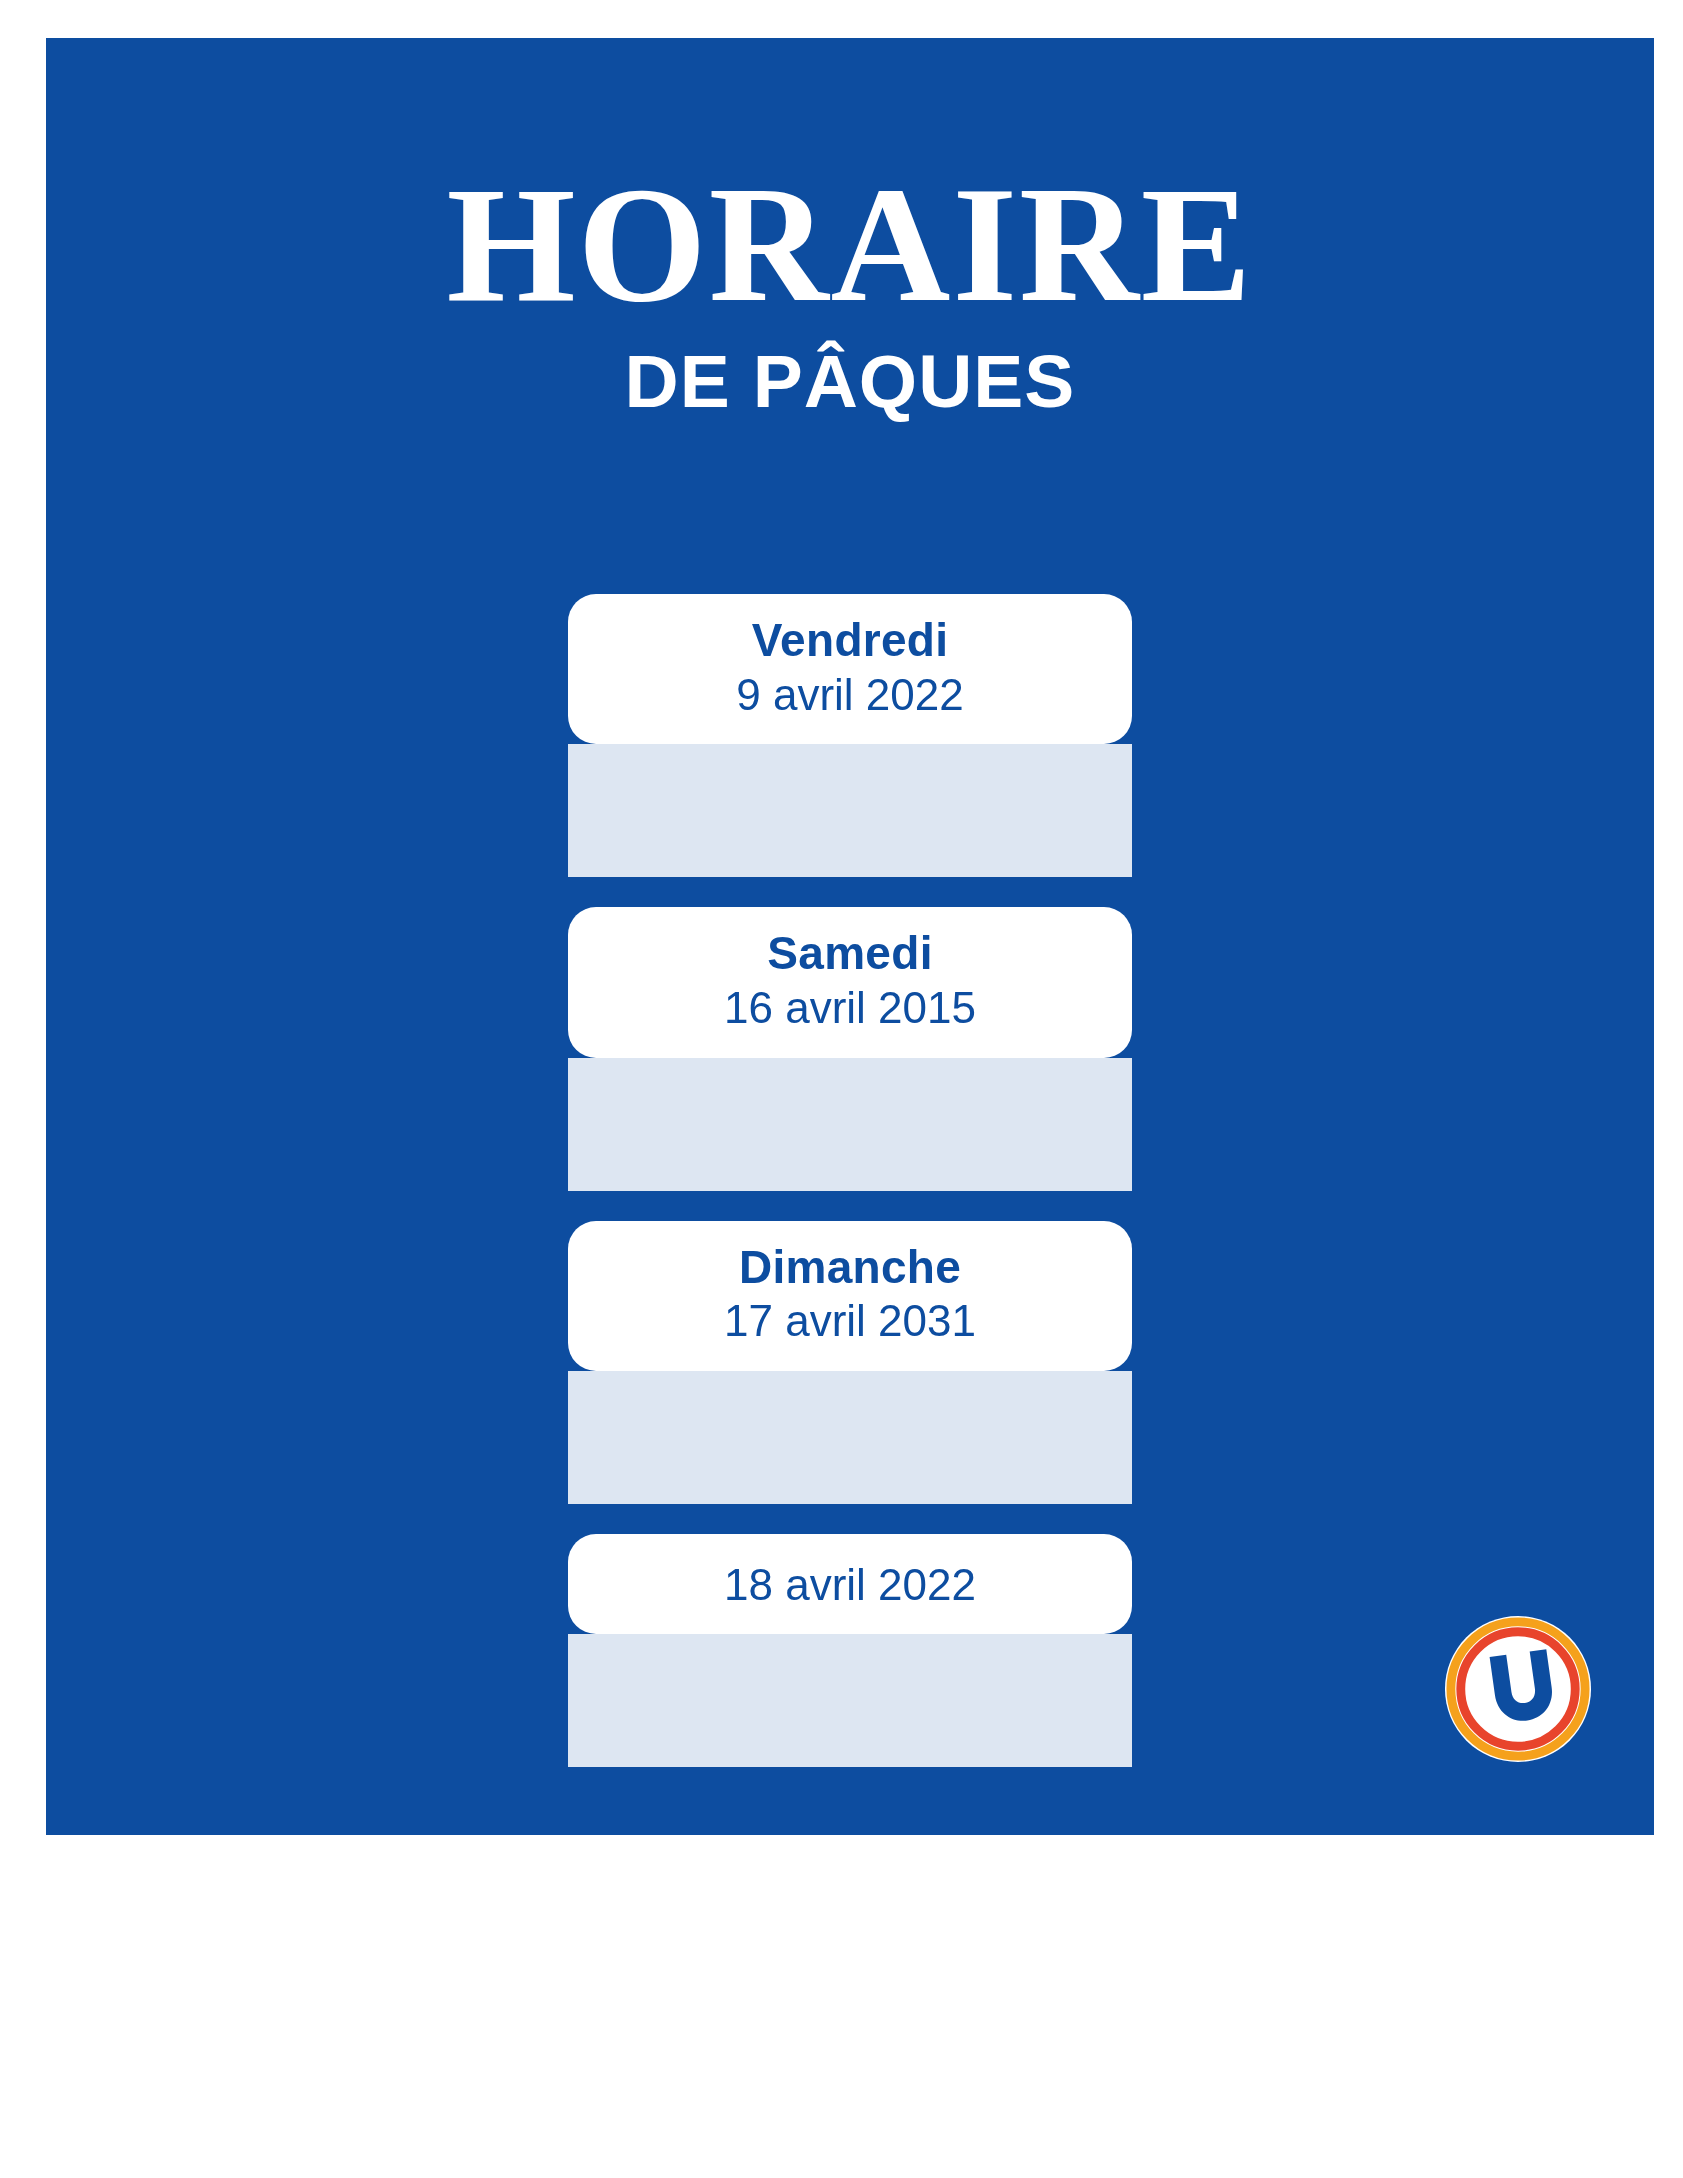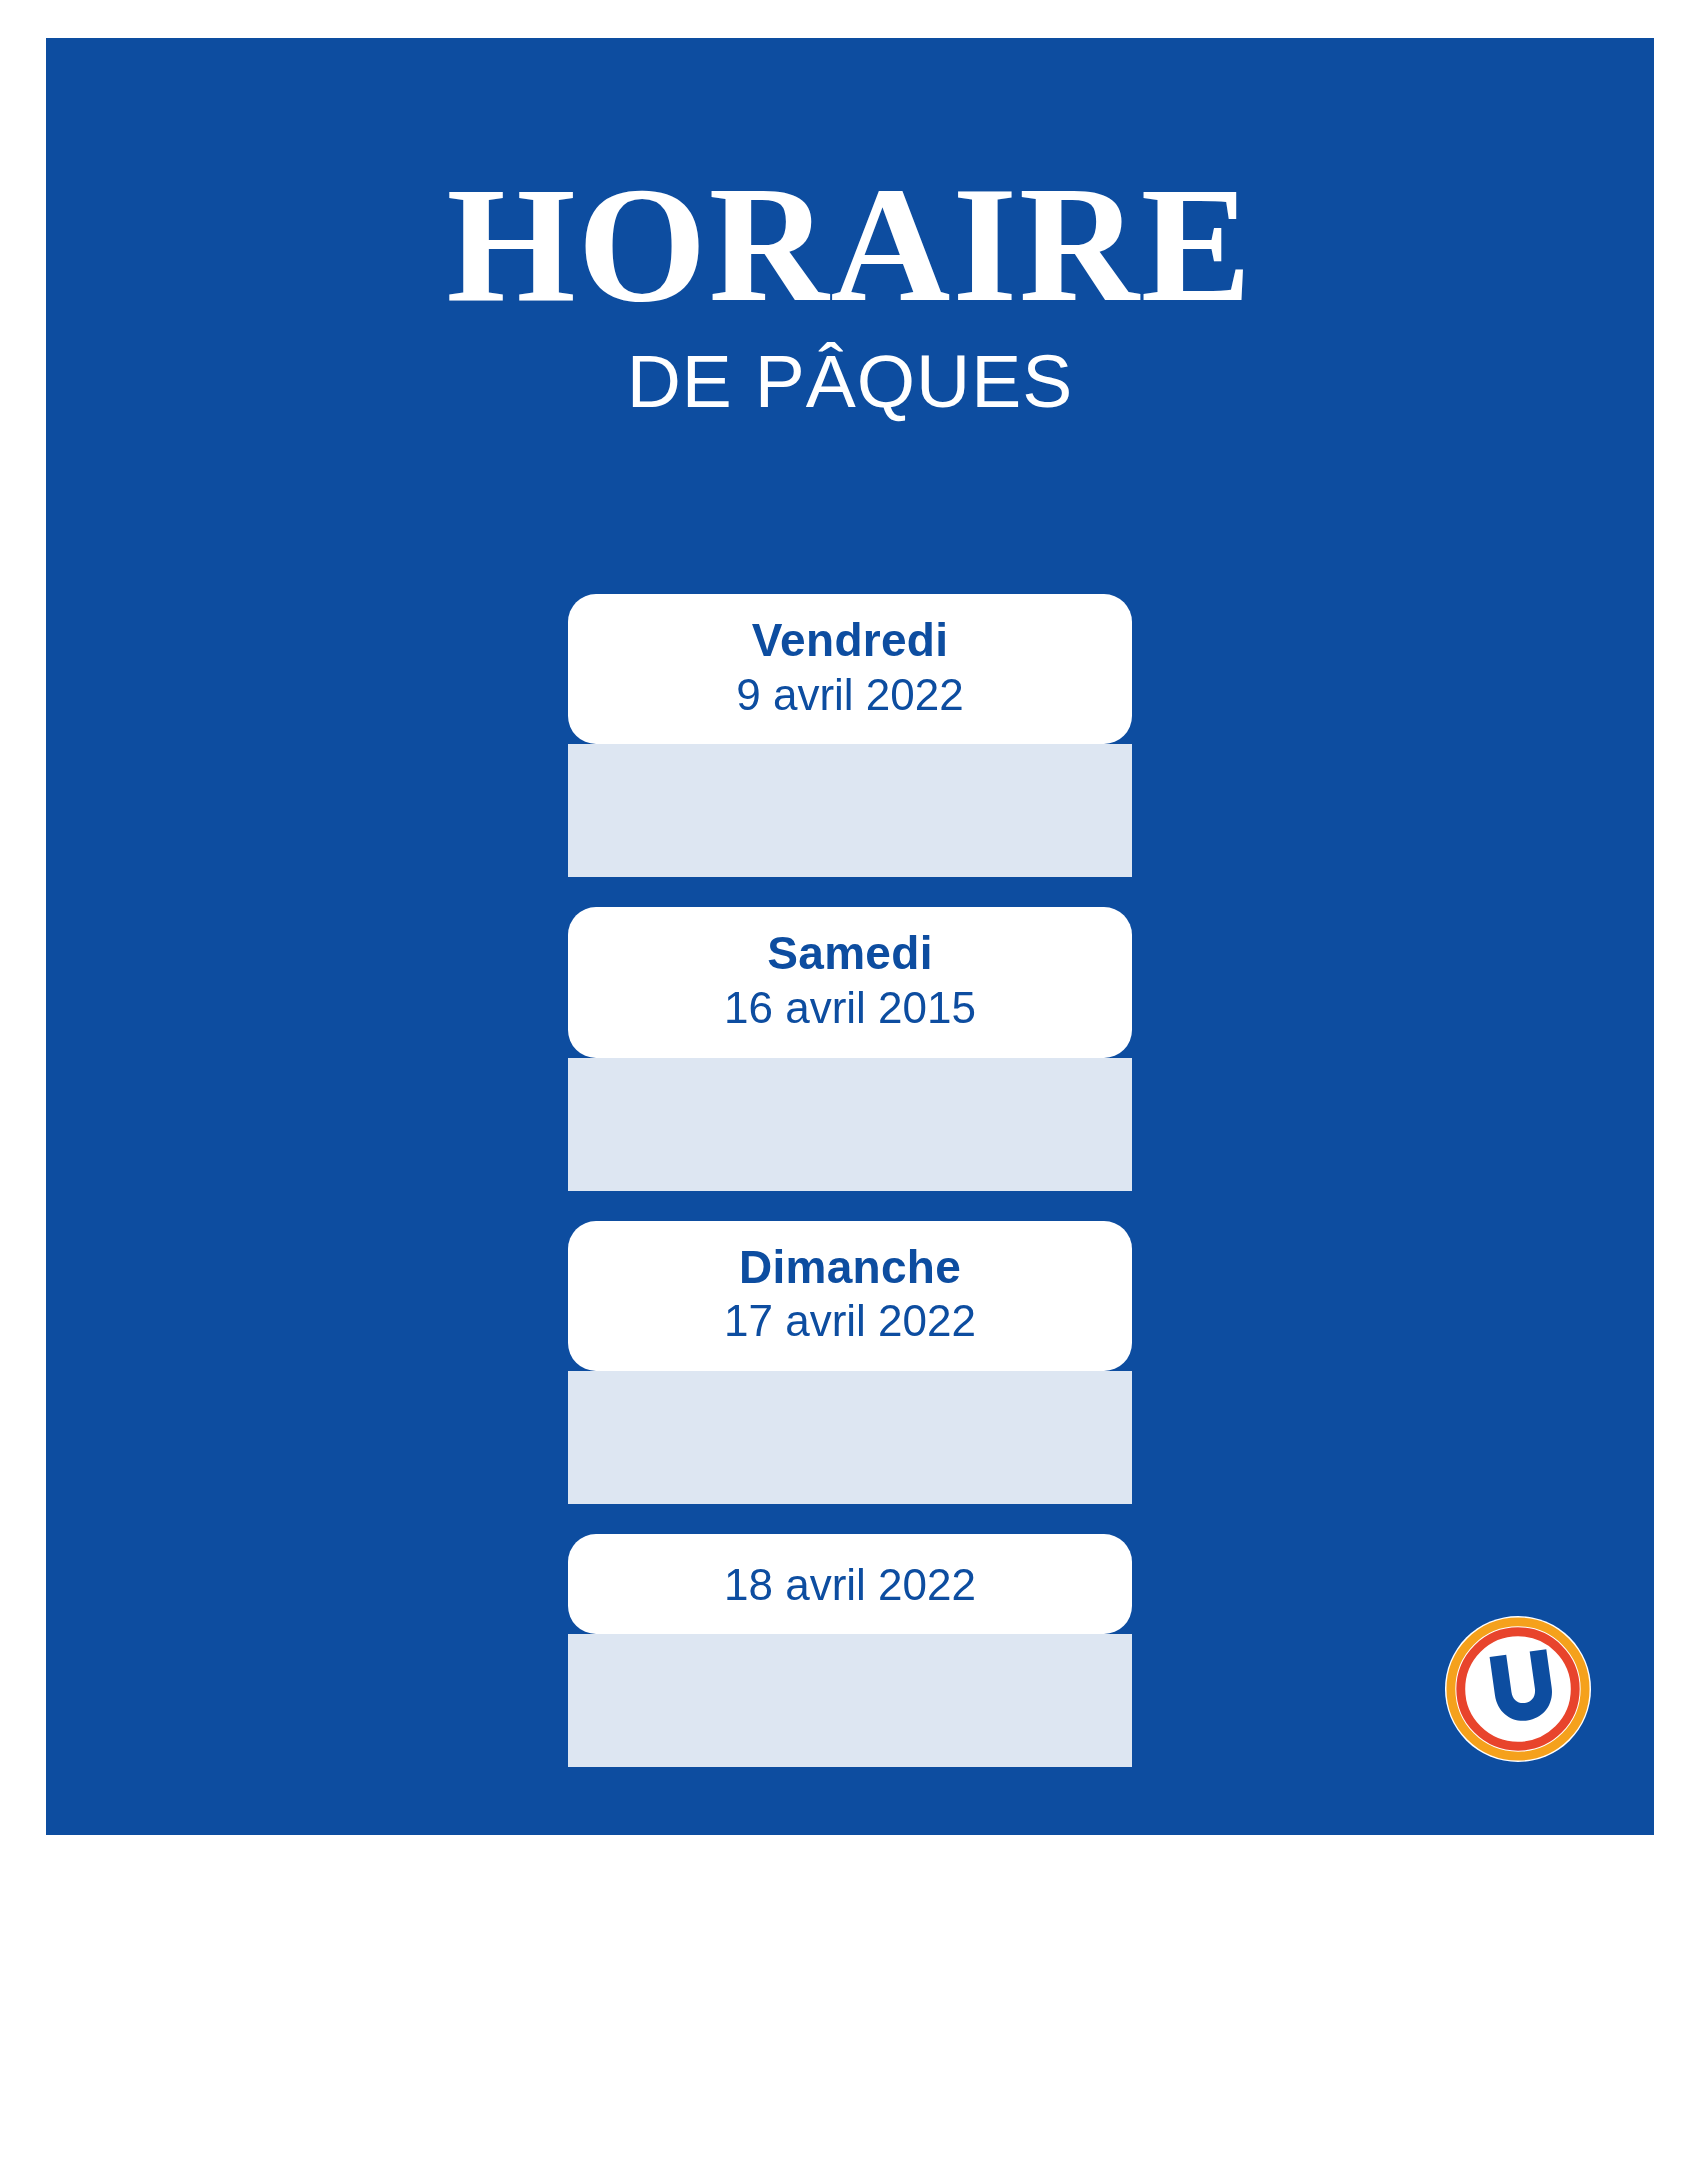--- a/index.html
+++ b/index.html
@@ -36,21 +36,21 @@
     font-family: "Liberation Serif", serif;
     font-weight: bold;
     color: #ffffff;
     font-size: 166px;
     line-height: 0.96;
     letter-spacing: 2px;
     margin: 0;
   }
   .title-sub {
     font-family: "Liberation Sans", sans-serif;
-    font-weight: normal;
+    font-weight: bold;
     color: #ffffff;
     font-size: 75px;
     line-height: 1.05;
     letter-spacing: 1px;
     margin: 18px 0 0 0;
   }
 
   
   .cards {
     position: absolute;
@@ -134,21 +134,21 @@
       <div class="card-head">
         <div class="card-day">Samedi</div>
         <div class="card-date">16 avril 2015</div>
       </div>
       <div class="card-body"></div>
     </div>
 
     <div class="card">
       <div class="card-head">
         <div class="card-day">Dimanche</div>
-        <div class="card-date">17 avril 2022</div>
+        <div class="card-date">17 avril 2031</div>
       </div>
       <div class="card-body"></div>
     </div>
 
     <div class="card">
       <div class="card-head">
         <div class="card-date">18 avril 2022</div>
       </div>
       <div class="card-body"></div>
     </div>

